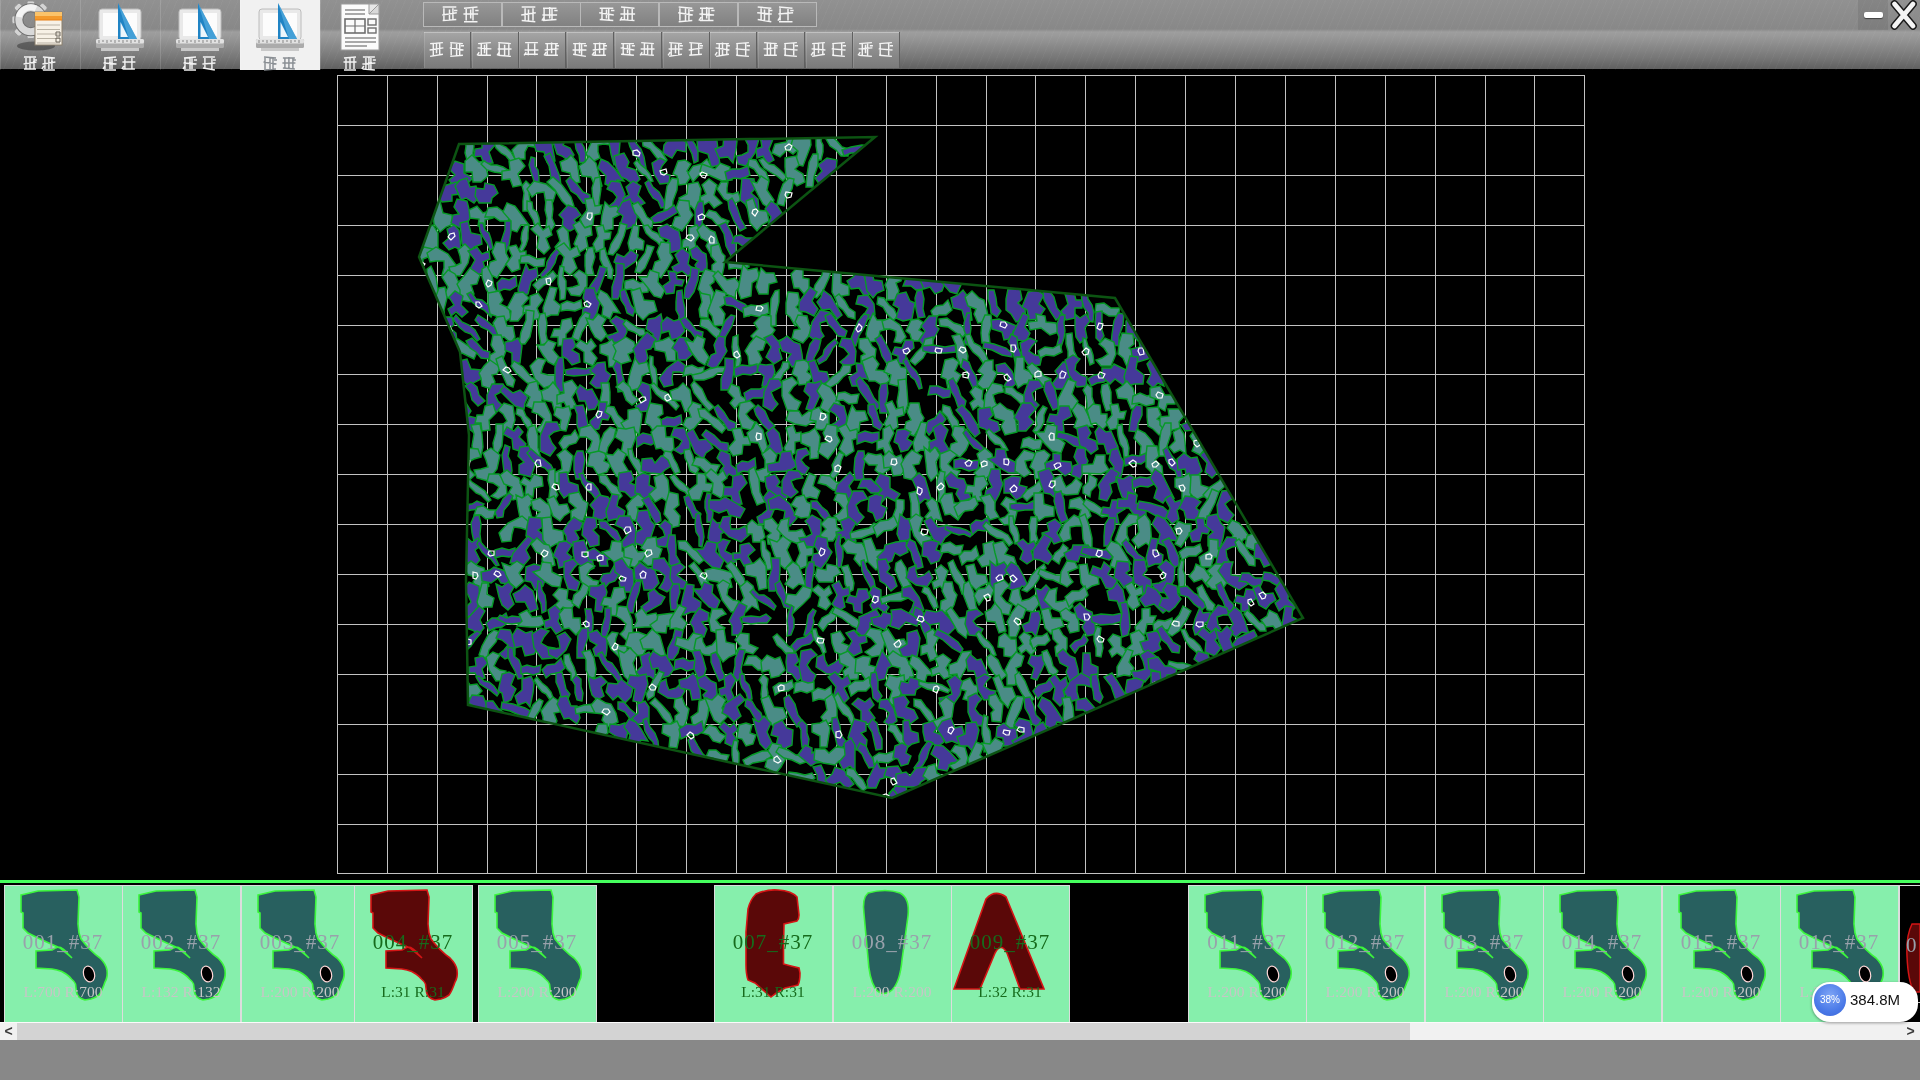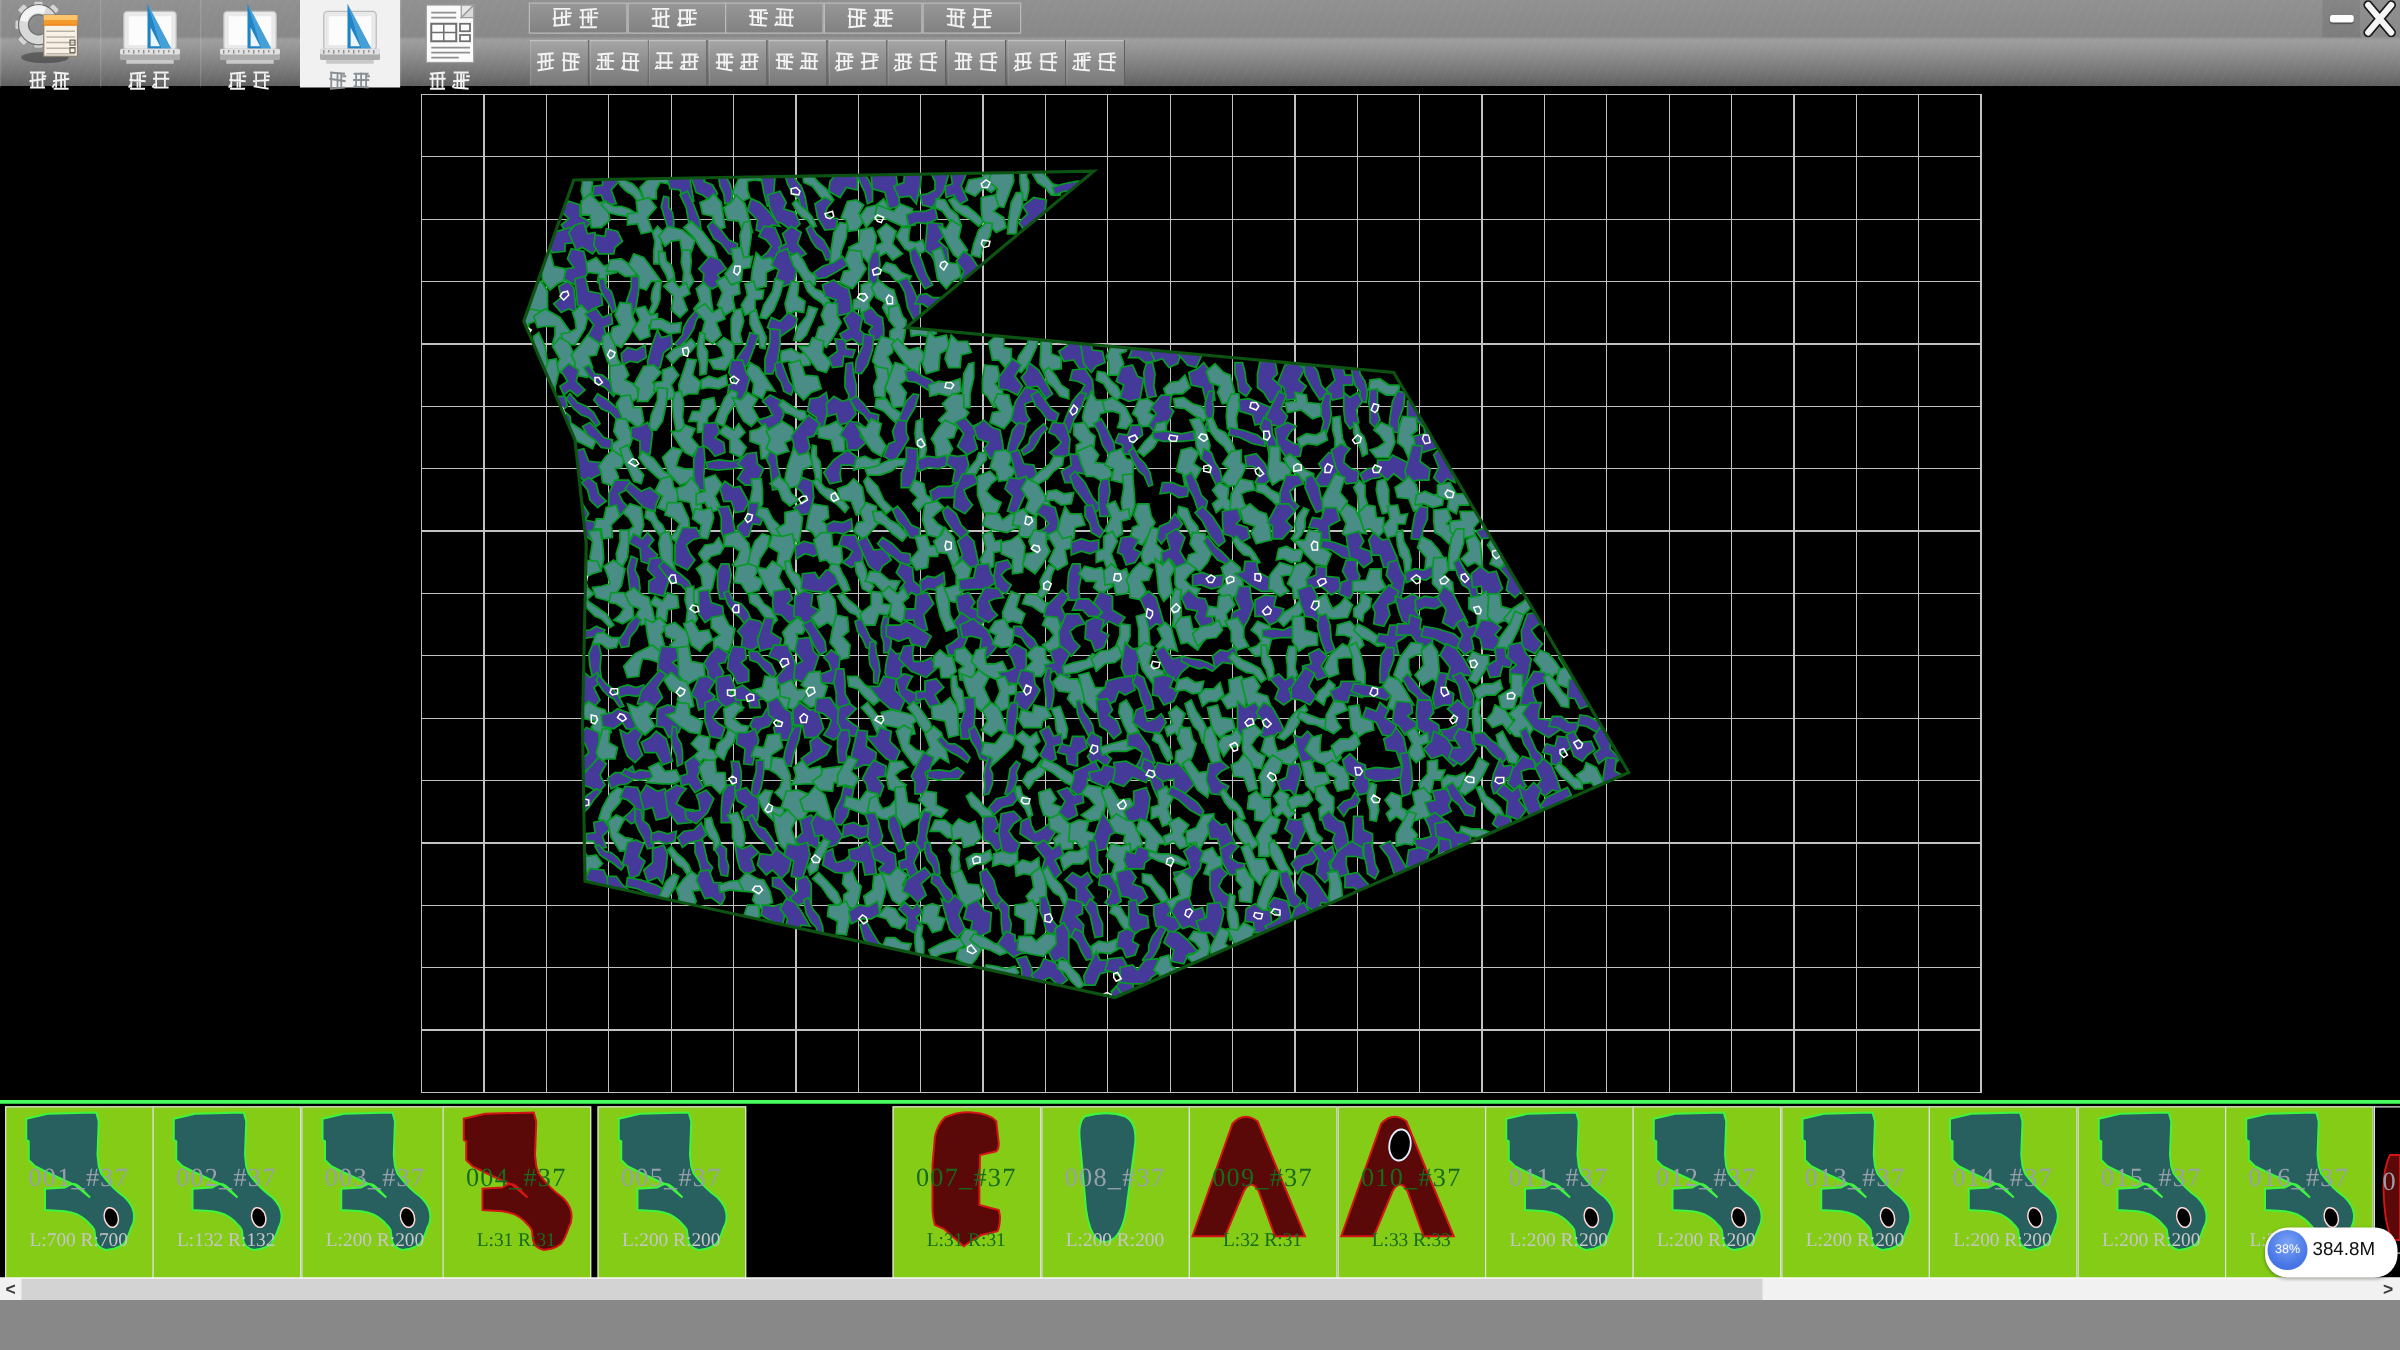--- a/index.html
+++ b/index.html
@@ -13,21 +13,21 @@
  background:repeating-linear-gradient(293deg,rgba(255,255,255,0.028) 0 1px,transparent 1px 7px);}
 .bb{position:absolute;top:0;width:80px;height:70px;text-align:center;z-index:3;box-shadow:inset 1px 0 0 rgba(255,255,255,.14)}
 .m1{position:absolute;top:2px;width:79px;height:25px;border:1px solid #b9b9b9;
  background:linear-gradient(180deg,#979797,#818181);z-index:3}
 .m2{position:absolute;top:32px;width:46px;height:36px;
  background:linear-gradient(180deg,#a6a6a6,#8d8d8d 50%,#7a7a7a);box-shadow:inset 0 1px 0 rgba(255,255,255,.3),inset 1px 0 0 rgba(255,255,255,.12),1px 0 0 #606060;z-index:3}
 #wmin{position:absolute;left:1858px;top:0;width:30px;height:30px;background:rgba(0,0,0,0.08);z-index:3}
 #wmin b{position:absolute;left:6px;top:12px;width:19px;height:6px;background:#fff;border-radius:2px;box-shadow:0 1px 1px rgba(0,0,0,0.5)}
 #wclose{position:absolute;left:1889px;top:0;width:29px;height:30px;z-index:3}
 #strip{position:absolute;left:0;top:880px;width:1920px;height:123px;background:#000;border-top:3px solid #46ff5e}
-.tile{position:absolute;top:2px;width:119px;height:145px;border:1px solid #ddd;background:#84cc16}
+.tile{position:absolute;top:2px;width:119px;height:145px;border:1px solid #ddd;background:#86efac}
 .tnum{font-family:"Liberation Serif",serif;font-size:21px;letter-spacing:1px}
 .tlr{font-family:"Liberation Serif",serif;font-size:15.5px}
 #t17{position:absolute;left:1898.5px;top:2px;width:22px;height:118px;border:1px solid #ddd;border-right:0;background:#000}
 #sbar{position:absolute;left:0;top:1022px;width:1920px;height:18px;background:#f1f1f1;border-top:1px solid #fbfbfb}
 #sthumb{position:absolute;left:17px;top:0;width:1393px;height:17px;background:#d3d3d3}
 #sleft{position:absolute;left:0px;top:1023px;width:17px;height:17px;background:#f1f1f1;color:#3a3a3a;font-size:14px;font-weight:bold;line-height:16px;text-align:center;z-index:4}
 #sright{position:absolute;left:1902px;top:1023px;width:17px;height:17px;background:#f1f1f1;color:#3a3a3a;font-size:14px;font-weight:bold;line-height:16px;text-align:center;z-index:4}
 #footer{position:absolute;left:0;top:1040px;width:1920px;height:40px;background:#888}
 #pill{position:absolute;left:1812px;top:982px;width:106px;height:40px;background:#fff;border-radius:18px;z-index:5;box-shadow:0 1px 3px rgba(0,0,0,0.4)}
 #pill .pc{position:absolute;left:2px;top:2px;width:32px;height:32px;border-radius:16px;
@@ -1252,27 +1252,20 @@
 <text x="58" y="63" text-anchor="middle" class="tnum" fill="#99a1ab">008_#37</text>
 <text x="58" y="111" text-anchor="middle" class="tlr" fill="#c6c6c6">L:200 R:200</text>
 </svg></div>
       <div class="tile" style="left:951.2px">
 <svg width="117" height="116" viewBox="0 0 117 116">
 <path d="M2,103 L34,13 Q43,3 54,11 L92,103 L68,103 L55,67 Q49,56 43,67 L28,103 Z" fill="#5a0808" stroke="#d41515" stroke-width="1.6"></path>
 
 <text x="58" y="63" text-anchor="middle" class="tnum" fill="#166b1c">009_#37</text>
 <text x="58" y="111" text-anchor="middle" class="tlr" fill="#166b1c">L:32 R:31</text>
 </svg></div>
-      <div class="tile" style="left:1069.6px">
-<svg width="117" height="116" viewBox="0 0 117 116">
-<path d="M2,103 L34,13 Q43,3 54,11 L92,103 L68,103 L55,67 Q49,56 43,67 L28,103 Z" fill="#5a0808" stroke="#d41515" stroke-width="1.6"></path>
-<ellipse cx="49" cy="30" rx="8.5" ry="12.5" transform="rotate(8 49 30)" fill="#000" stroke="#dff0ff" stroke-width="1.5"></ellipse>
-<text x="58" y="63" text-anchor="middle" class="tnum" fill="#166b1c">010_#37</text>
-<text x="58" y="111" text-anchor="middle" class="tlr" fill="#166b1c">L:33 R:33</text>
-</svg></div>
       <div class="tile" style="left:1188.0px">
 <svg width="117" height="116" viewBox="0 0 117 116">
 <path d="M16,9 L33,5 L72,4 L74,11 L73,38 L74,47 L76,53 Q85,65 95,72 Q101,78 102,84 Q103,91 100,96 Q97,105 94,109 Q90,112 86,113 L80,114 Q76,113 74,111 Q72,109 71.5,106 L70.5,98 Q69,95 66.5,93 Q64,90 61,88 Q57,85 52,84 L47,83 L31,82 L31,65 L47,64 Q50,62 53,61 Q56,61 58,63 Q61,65 63,68 L67,72 L55,62 L46,58 L33,52 L23,47 L18,42 L18,27 L16,26 Z" fill="#28605f" stroke="#3cf53c" stroke-width="1.6"></path>
 <ellipse cx="84" cy="88" rx="5.5" ry="8" transform="rotate(-15 84 88)" fill="#000" stroke="#ffd8d8" stroke-width="1.2"></ellipse>
 <text x="58" y="63" text-anchor="middle" class="tnum" fill="#99a1ab">011_#37</text>
 <text x="58" y="111" text-anchor="middle" class="tlr" fill="#c6c6c6">L:200 R:200</text>
 </svg></div>
       <div class="tile" style="left:1306.4px">
 <svg width="117" height="116" viewBox="0 0 117 116">
 <path d="M16,9 L33,5 L72,4 L74,11 L73,38 L74,47 L76,53 Q85,65 95,72 Q101,78 102,84 Q103,91 100,96 Q97,105 94,109 Q90,112 86,113 L80,114 Q76,113 74,111 Q72,109 71.5,106 L70.5,98 Q69,95 66.5,93 Q64,90 61,88 Q57,85 52,84 L47,83 L31,82 L31,65 L47,64 Q50,62 53,61 Q56,61 58,63 Q61,65 63,68 L67,72 L55,62 L46,58 L33,52 L23,47 L18,42 L18,27 L16,26 Z" fill="#28605f" stroke="#3cf53c" stroke-width="1.6"></path>

